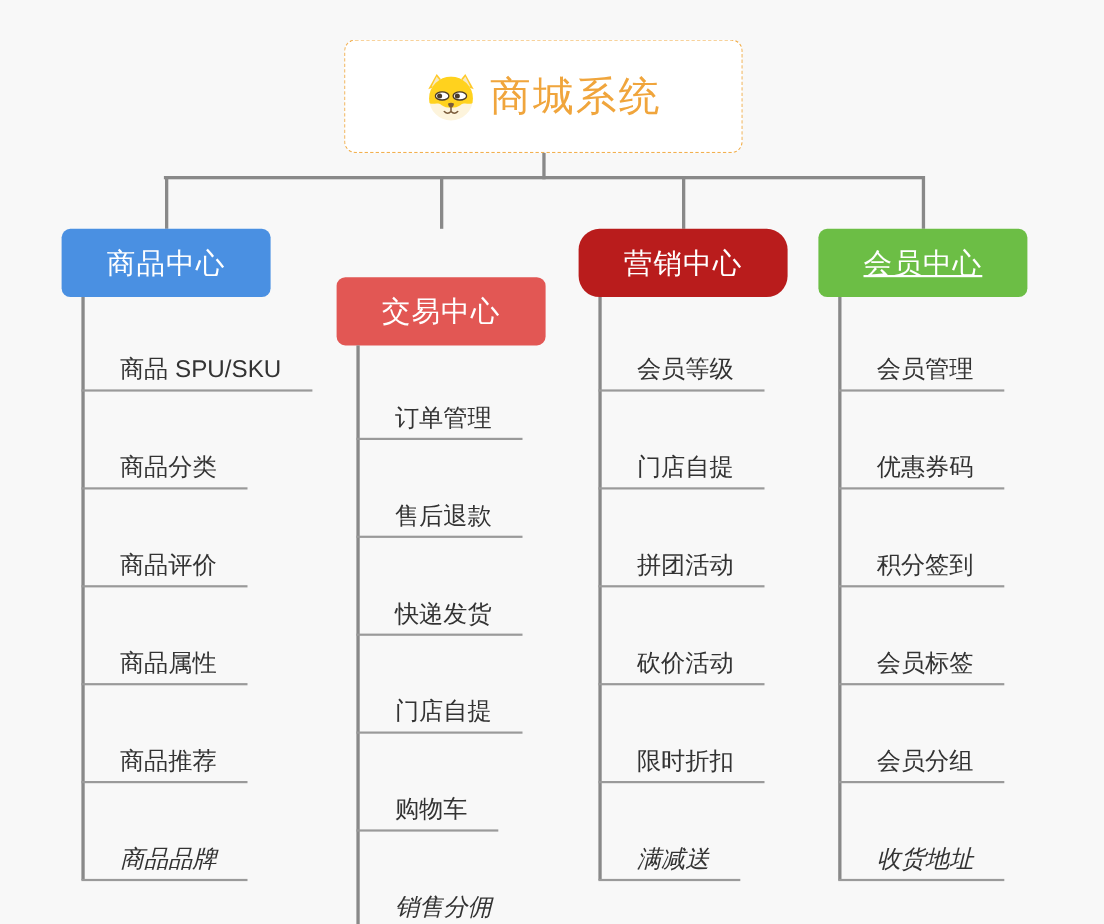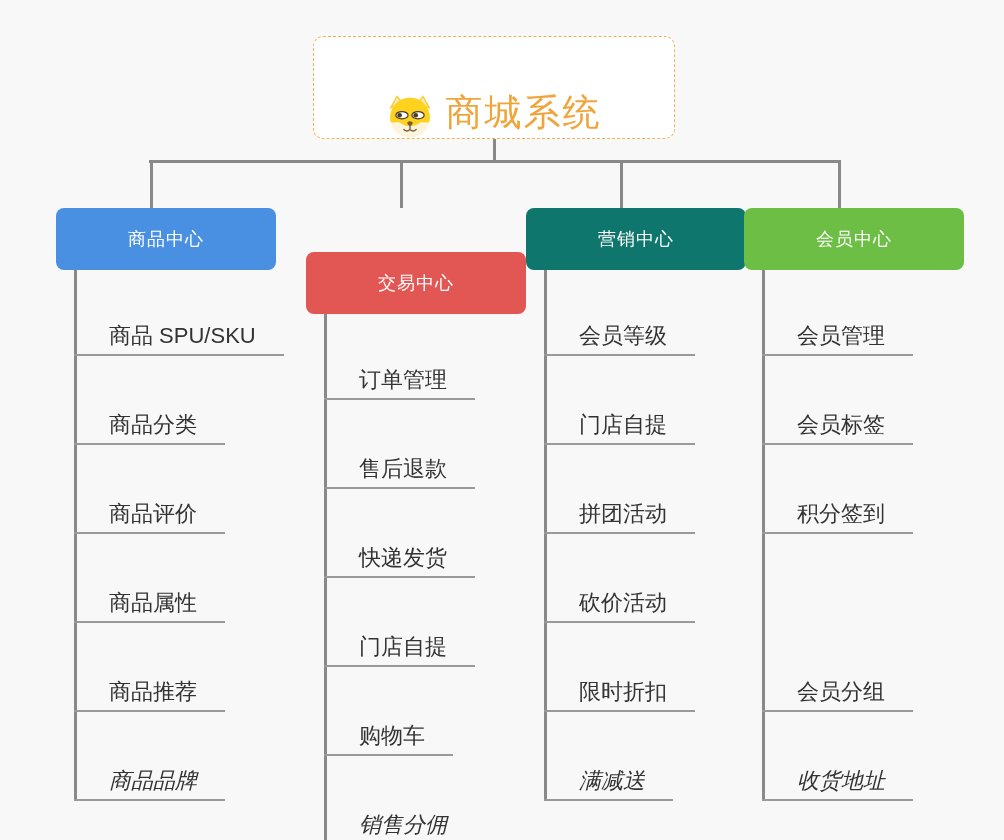--- a/index.html
+++ b/index.html
@@ -20,21 +20,21 @@
   
   .root-node {
     position: absolute;
     left: 313px; top: 36px;
     width: 362px; height: 103px;
     box-sizing: border-box;
     background: var(--root_bg, #FFFFFF);
     border: 1px dashed var(--root_border, #F2B04F);
     border-radius: 10px;
     display: flex;
-    align-items: flex-end;
+    align-items: center;
     justify-content: center;
     gap: 13px;
   }
   .root-title {
     font-size: 37px;
     letter-spacing: 2px;
     color: var(--root_text, #F0A53C);
     white-space: nowrap;
   }
 
@@ -59,27 +59,27 @@
     height: 632px;
   }
   .column.col1 { left: 56px;  }
   .column.col2 { left: 306px; margin-top: 44px; }
   .column.col3 { left: 526px; }
   .column.col4 { left: 744px; }
 
   .branch-box {
     position: absolute;
     left: 0; top: 0;
-    width: 220px; height: 62px;
+    width: 190px; height: 62px;
     border-radius: 8px;
     display: flex;
     align-items: center;
     justify-content: center;
     color: var(--branch_text, #FFFFFF);
-    font-size: 18px;
+    font-size: 26px;
     letter-spacing: 1px;
     white-space: nowrap;
     text-align: right;
   }
   .trunk {
     position: absolute;
     left: 18px; top: 62px;
     width: 3px; height: 530px;
     background: var(--line, #898989);
   }
@@ -161,33 +161,34 @@
     <div class="trunk"></div>
     <div class="leaf r0">订单管理</div>
     <div class="leaf r1">售后退款</div>
     <div class="leaf r2">快递发货</div>
     <div class="leaf r3">门店自提</div>
     <div class="leaf r5">销售分佣</div>
     <div class="leaf r4">购物车</div>
   </div>
 
   <div class="column col3">
-    <div class="branch-box" style="background-color: #0f766e;">营销中心</div>
+    <div class="branch-box" style="background-color: #b91c1c; border-radius: 19px;">营销中心</div>
     <div class="trunk"></div>
     <div class="leaf r0">会员等级</div>
     <div class="leaf r1">门店自提</div>
     <div class="leaf r2">拼团活动</div>
     <div class="leaf r3">砍价活动</div>
     <div class="leaf r4">限时折扣</div>
     <div class="leaf r5">满减送</div>
   </div>
 
   <div class="column col4">
-    <div class="branch-box" style="background-color: rgb(108, 190, 69);">会员中心</div>
+    <div class="branch-box" style="background-color: rgb(108, 190, 69); text-decoration: underline;">会员中心</div>
     <div class="trunk"></div>
     <div class="leaf r0">会员管理</div>
-    <div class="leaf r1">会员标签</div>
+    <div class="leaf r1">优惠券码</div>
     <div class="leaf r2">积分签到</div>
+    <div class="leaf r3">会员标签</div>
     <div class="leaf r5">收货地址</div>
     <div class="leaf r4">会员分组</div>
   </div>
 
 </div>
 
 </body></html>

